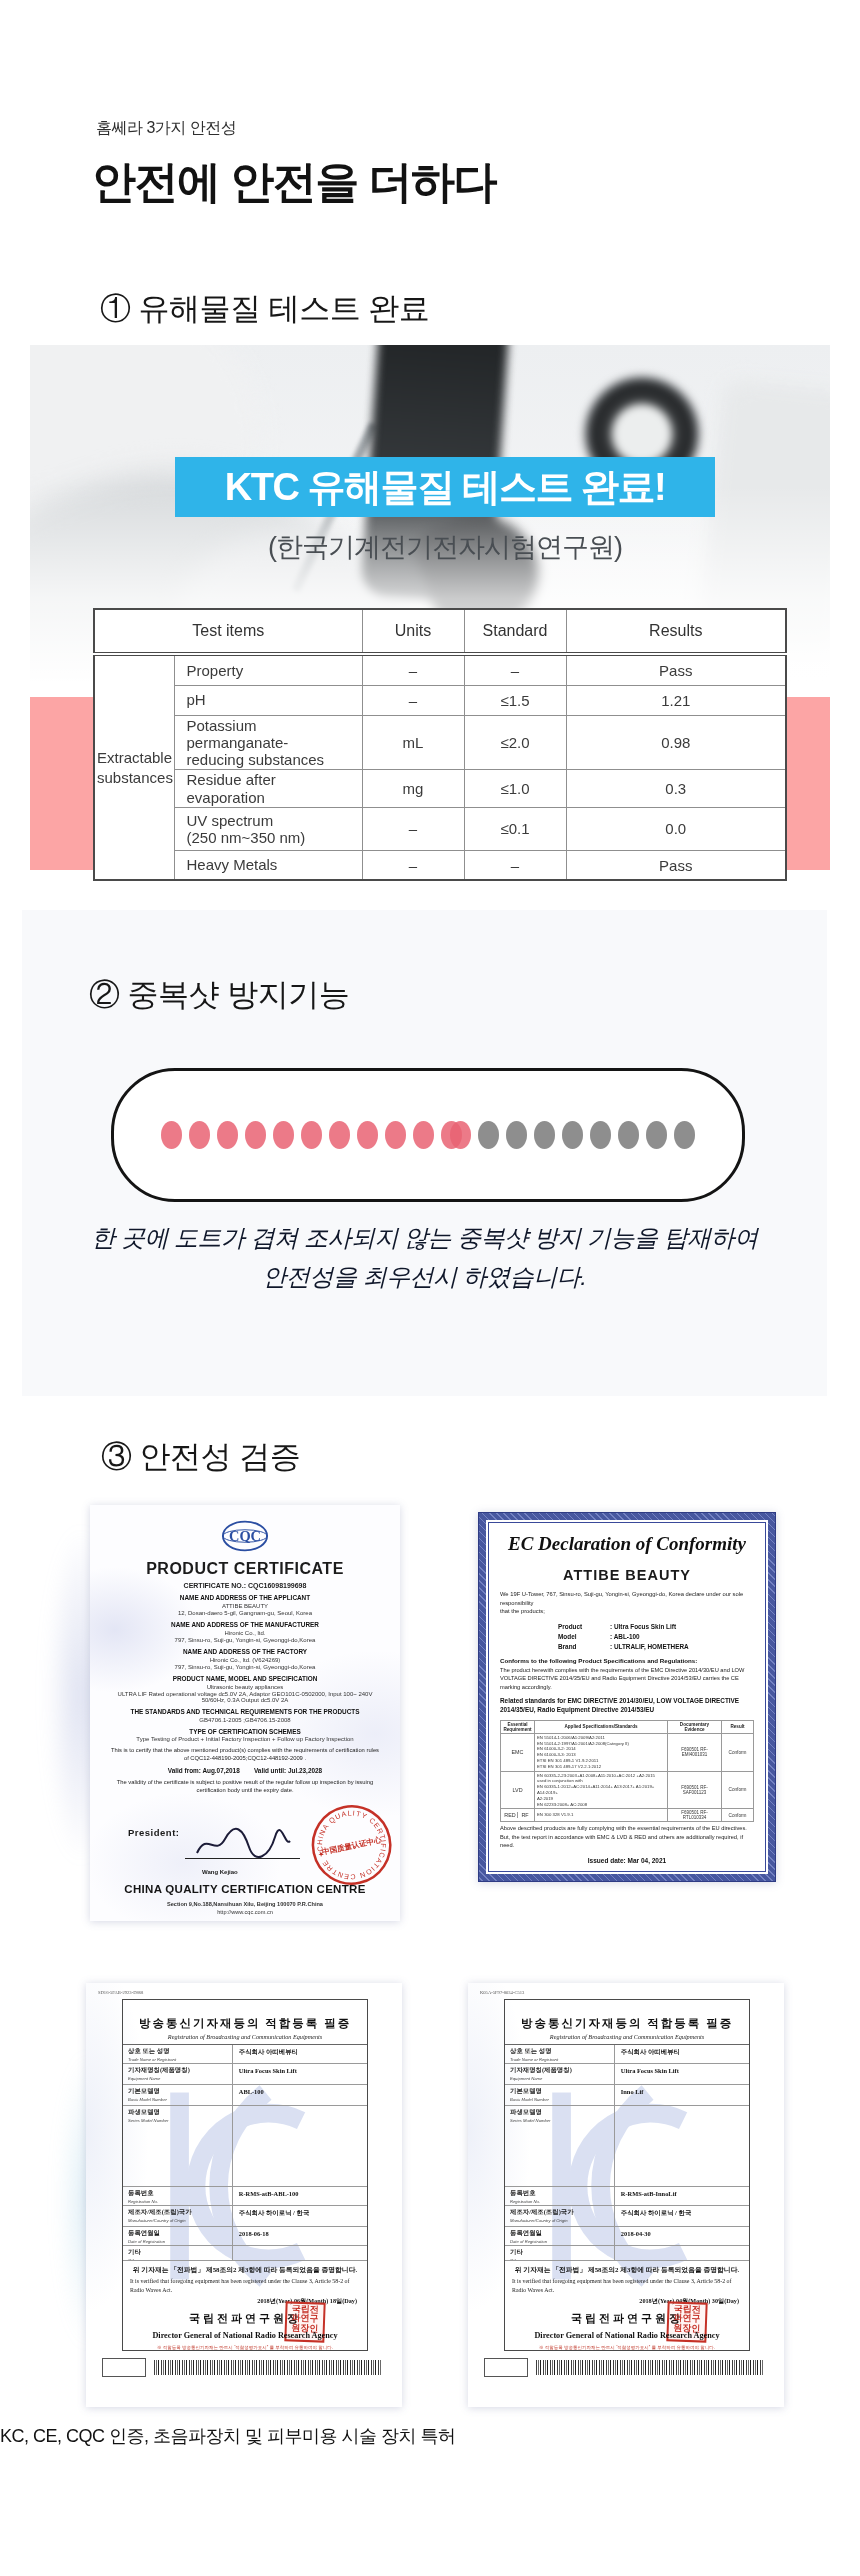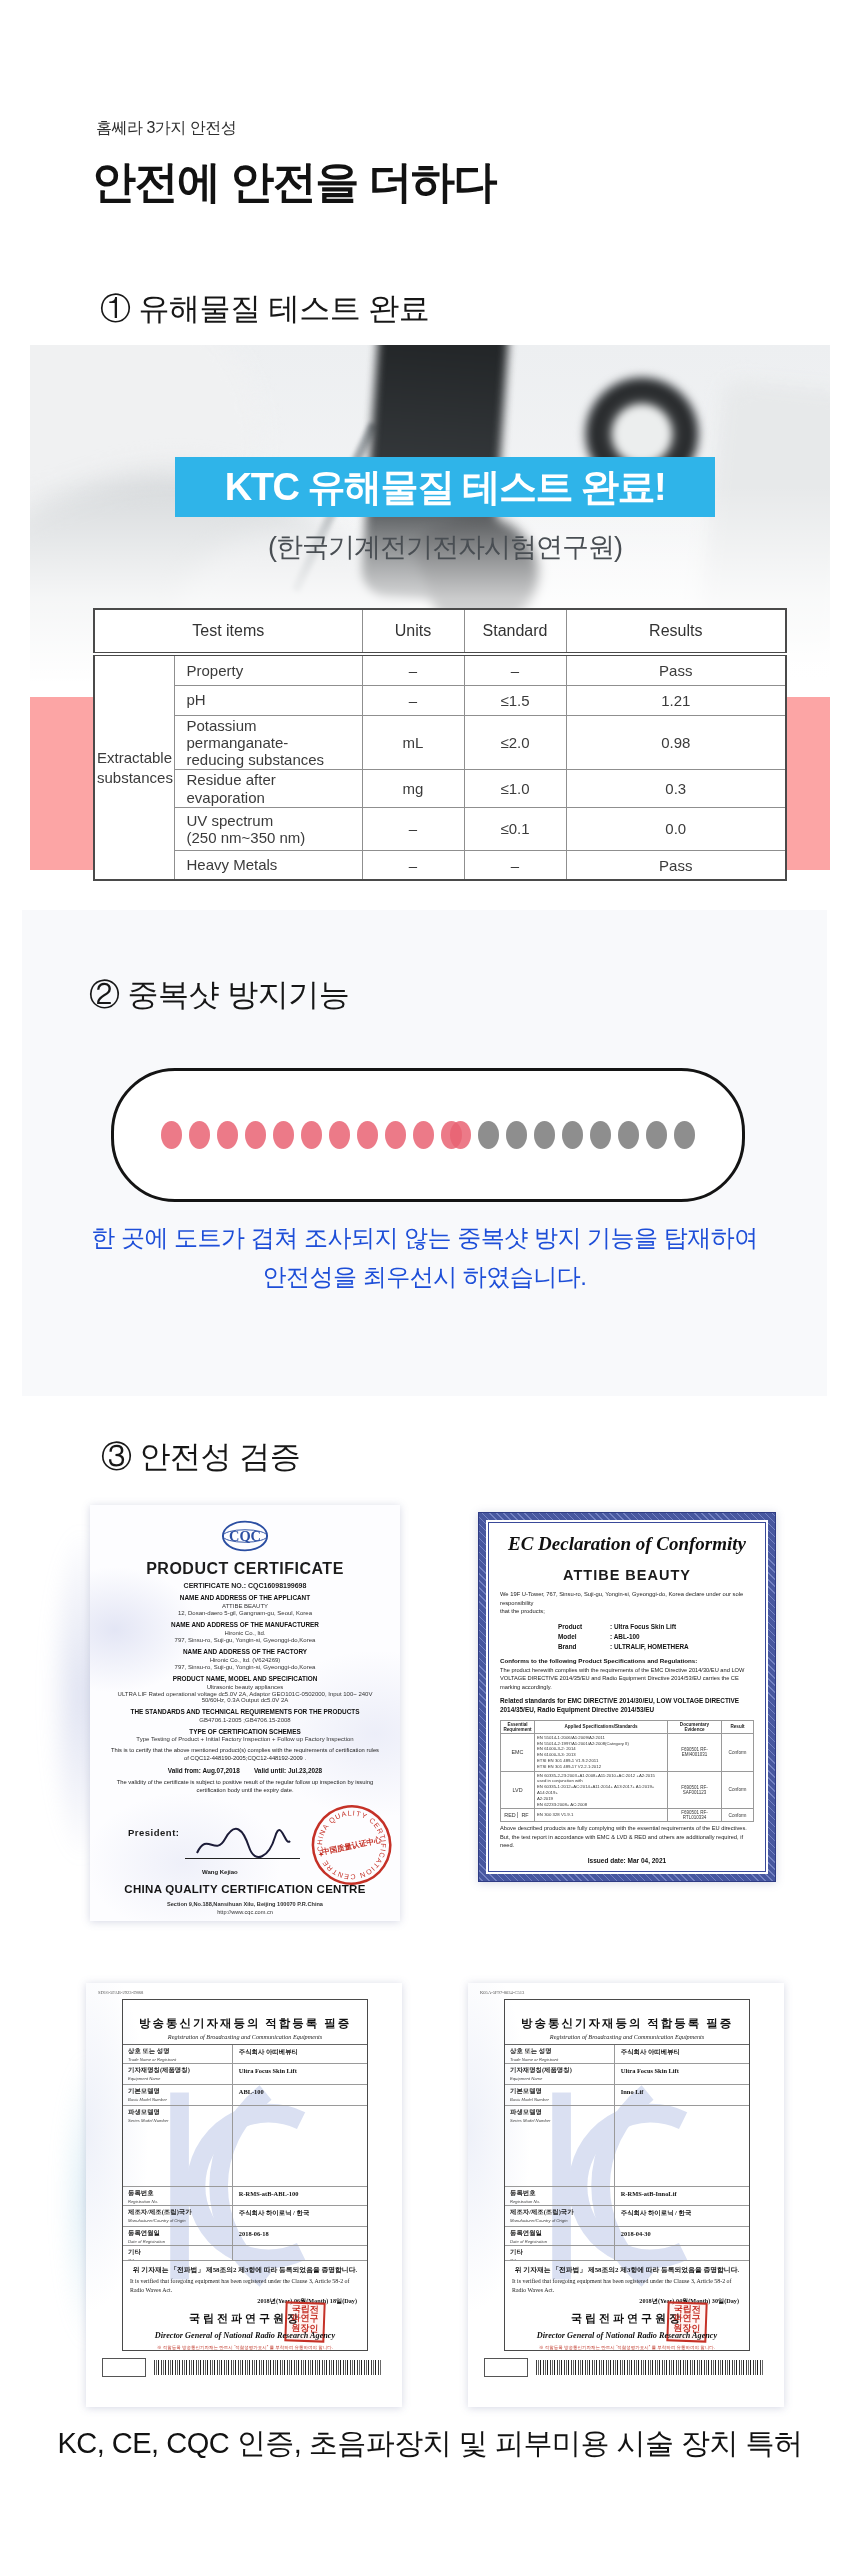--- a/index.html
+++ b/index.html
@@ -45,21 +45,21 @@
 
   
   .panel2{position:absolute;left:22px;top:910px;width:805px;height:486px;background:#f8f9fb;}
   .capsule{position:absolute;left:89px;top:158px;width:628px;height:128px;background:#fff;
            border:3.5px solid #141414;border-radius:64px;display:flex;align-items:center;justify-content:center;}
   .dot{width:21px;height:28px;border-radius:50%;margin:0 3.5px;flex:0 0 auto;}
   .dot.pink{background:rgba(233,99,115,0.85);}
   .dot.gray{background:rgba(122,122,122,0.85);}
   .dot.overlap{margin-left:-16px;}
   .desc{position:absolute;left:0;top:308px;width:805px;text-align:center;font-size:24px;line-height:39px;
-        color:#1d4ed8;letter-spacing:-0.5px;}
+        color:#0f172a;letter-spacing:-0.5px;font-style:italic;}
   .desc div{white-space:nowrap;}
 
   
   .card{position:absolute;background:#fff;box-shadow:0 1px 8px rgba(90,100,150,0.25);box-sizing:border-box;}
   .wash{position:absolute;filter:blur(8px);border-radius:50%;}
   .wash-a{left:46px;top:1525px;width:70px;height:340px;background:radial-gradient(ellipse,rgba(160,170,215,.35),transparent 70%);}
   .wash-b{left:58px;top:2050px;width:60px;height:300px;background:radial-gradient(ellipse,rgba(150,200,225,.30),transparent 70%);}
 
   
   .cqc{left:90px;top:1505px;width:310px;height:416px;text-align:center;padding:14px 20px 10px;
@@ -134,30 +134,30 @@
   .h18{height:18px;}.h20{height:20px;}.h80{height:80px;}.h14{height:14px;}
   .kc-body{margin:4px 7px 0;}
   .kb-ko{font-size:6.8px;font-family:"Liberation Serif",serif;font-weight:bold;text-align:center;color:#111;}
   .kb-en{font-size:5.9px;font-family:"Liberation Serif",serif;margin-top:2px;line-height:1.45;color:#222;}
   .kc-date{font-size:6.2px;font-family:"Liberation Serif",serif;font-weight:bold;text-align:right;margin:3px 10px 0;color:#111;}
   .kc-agency{position:relative;text-align:center;font-family:"Liberation Serif",serif;font-weight:bold;
              font-size:11px;margin-top:5px;letter-spacing:3px;color:#0f0f0f;}
   .kc-stamp{position:absolute;right:42px;top:-9px;width:34px;height:34px;border:2px solid #c53127;color:#c53127;
             font-size:9px;font-weight:bold;line-height:1.05;overflow:hidden;word-break:break-all;text-align:center;
             padding:1px;transform:rotate(2deg);background:rgba(255,60,40,.05);letter-spacing:0;}
-  .kc-agency-en{font-family:"Liberation Serif",serif;font-style:italic;font-weight:bold;font-size:8.2px;
+  .kc-agency-en{font-family:"Liberation Serif",serif;font-weight:bold;font-size:8.2px;
             text-align:center;margin-top:5px;color:#101010;}
   .kc-note{margin-top:5px;color:#c0392b;text-align:center;font-size:4.5px;line-height:1.55;}
   .kc-strip{display:flex;align-items:center;gap:8px;margin:7px 20px 0 16px;}
   .kc-box{width:42px;height:17px;border:1px solid #555;background:#fff;}
   .kc-barcode{flex:1;height:15px;
       background:repeating-linear-gradient(90deg,#3f3f3f 0 1px,#fff 1px 2px,#6a6a6a 2px 3px,#fff 3px 4px,#222 4px 5px,#fff 5px 7px);}
 
   
-  .caption{position:absolute;left:0;top:2424px;width:860px;text-align:center;font-size:29px;font-weight:500;
+  .caption{position:absolute;left:0;top:2424px;width:860px;font-size:18px;font-weight:500;
            color:#121212;letter-spacing:-0.5px;white-space:nowrap;}
 </style>
 </head>
 <body>
 
 <div class="page">
 
   <div class="eyebrow">홈쎄라 3가지 안전성</div>
   <h1 class="title">안전에 안전을 더하다</h1>
 

